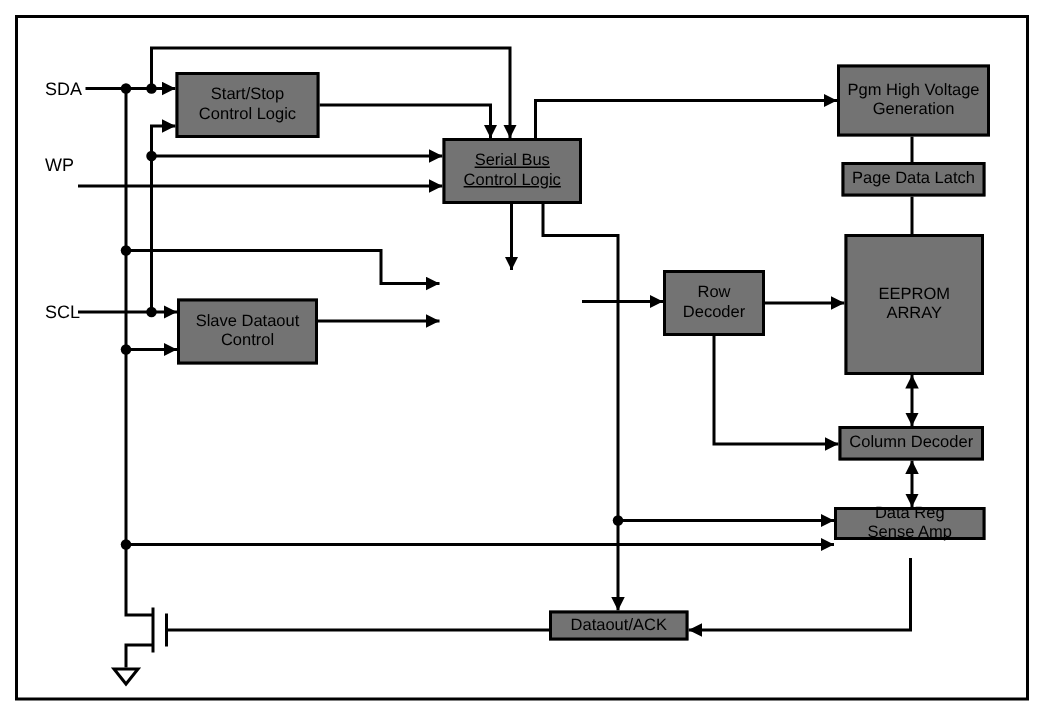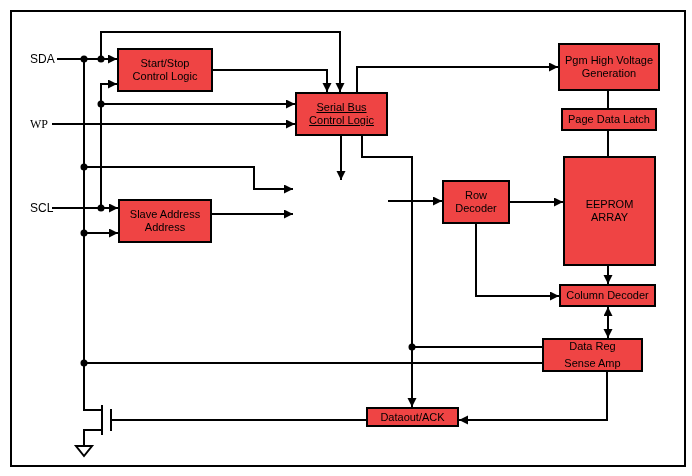--- a/index.html
+++ b/index.html
@@ -1,38 +1,38 @@
 <!DOCTYPE html>
 <html><head>
 <meta charset="utf-8">
 <style>
   html,body{margin:0;padding:0;background:#ffffff;}
   .stage{position:relative;width:692px;height:476px;background:#ffffff;overflow:hidden;
          font-family:"Liberation Sans",sans-serif;color:#000;padding-left:16px;}
   .frame{position:absolute;left:10px;top:10px;width:676px;height:457px;
          border:2px solid #000;box-sizing:border-box;}
   .wires{position:absolute;left:0;top:0;width:692px;height:476px;}
-  .block{position:absolute;background:#ef4444;border:2px solid #000;box-sizing:border-box;
+  .block{position:absolute;background:#737373;border:2px solid #000;box-sizing:border-box;
          display:flex;flex-direction:column;align-items:center;justify-content:center;
          font-size:11px;line-height:13px;text-align:center;white-space:nowrap;}
   .pin{position:absolute;font-size:12px;line-height:14px;}
   
   #b-start-stop{left:117px;top:48px;width:96px;height:44px;}
   #b-serial-bus{left:295px;top:92px;width:93px;height:44px;text-decoration:underline;}
   #b-dac{left:293px;top:180px;width:95px;height:44px;}
   #b-slave{left:118px;top:199px;width:94px;height:44px;}
   #b-row{left:442px;top:180px;width:68px;height:44px;}
   #b-pgm{left:558px;top:43px;width:102px;height:48px;align-items:center;}
   #b-pdl{left:561px;top:108px;width:96px;height:23px;}
-  #b-eeprom{left:563px;top:156px;width:93px;height:110px;}
+  #b-eeprom{left:563px;top:156px;width:93px;height:94px;}
   #b-col{left:559px;top:284px;width:97px;height:23px;justify-content:center;}
-  #b-drsa{left:542px;top:338px;width:101px;height:34px;justify-content:space-between;}
+  #b-drsa{left:556px;top:338px;width:101px;height:22px;}
   #b-dataout{left:366px;top:407px;width:93px;height:20px;}
   #pin-sda{left:30px;top:52px;}
-  #pin-wp{left:30px;top:117px;font-family:Liberation Serif, serif;}
+  #pin-wp{left:30px;top:103px;}
   #pin-scl{left:30px;top:201px;}
 </style>
 </head>
 <body>
 
 <div class="stage">
 
   <div class="frame"></div>
 
   <svg class="wires" viewBox="0 0 692 476" xmlns="http://www.w3.org/2000/svg">
@@ -117,22 +117,22 @@
 
   <div class="block" id="b-start-stop">
     <span>Start/Stop</span>
     <span>Control Logic</span>
   </div>
   <div class="block" id="b-serial-bus">
     <span>Serial Bus</span>
     <span>Control Logic</span>
   </div>
   <div class="block" id="b-slave">
-    <span>Slave Address</span>
-    <span>Address</span>
+    <span>Slave Dataout</span>
+    <span>Control</span>
   </div>
   <div class="block" id="b-row">
     <span>Row</span>
     <span>Decoder</span>
   </div>
   <div class="block" id="b-pgm">
     <span>Pgm High Voltage</span>
     <span>Generation</span>
   </div>
   <div class="block" id="b-pdl">

